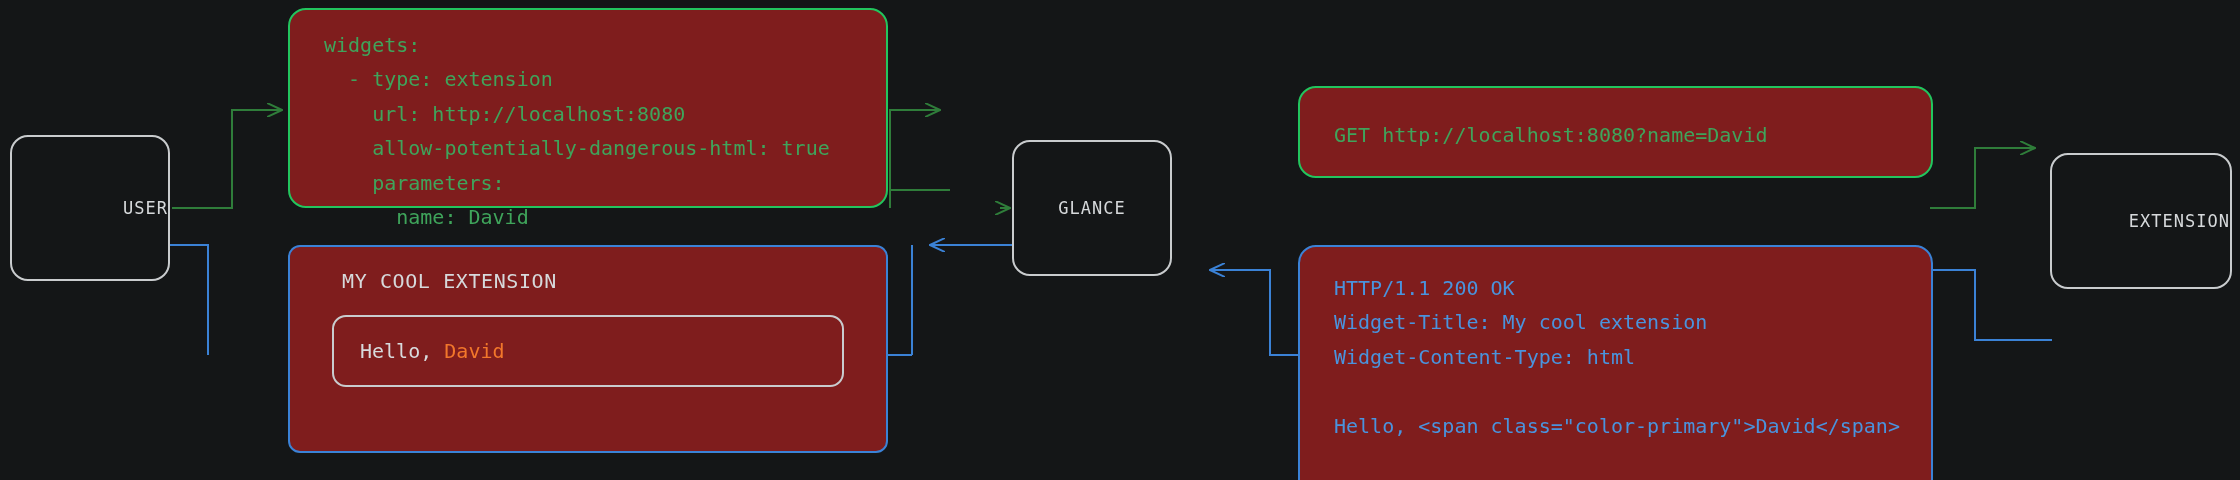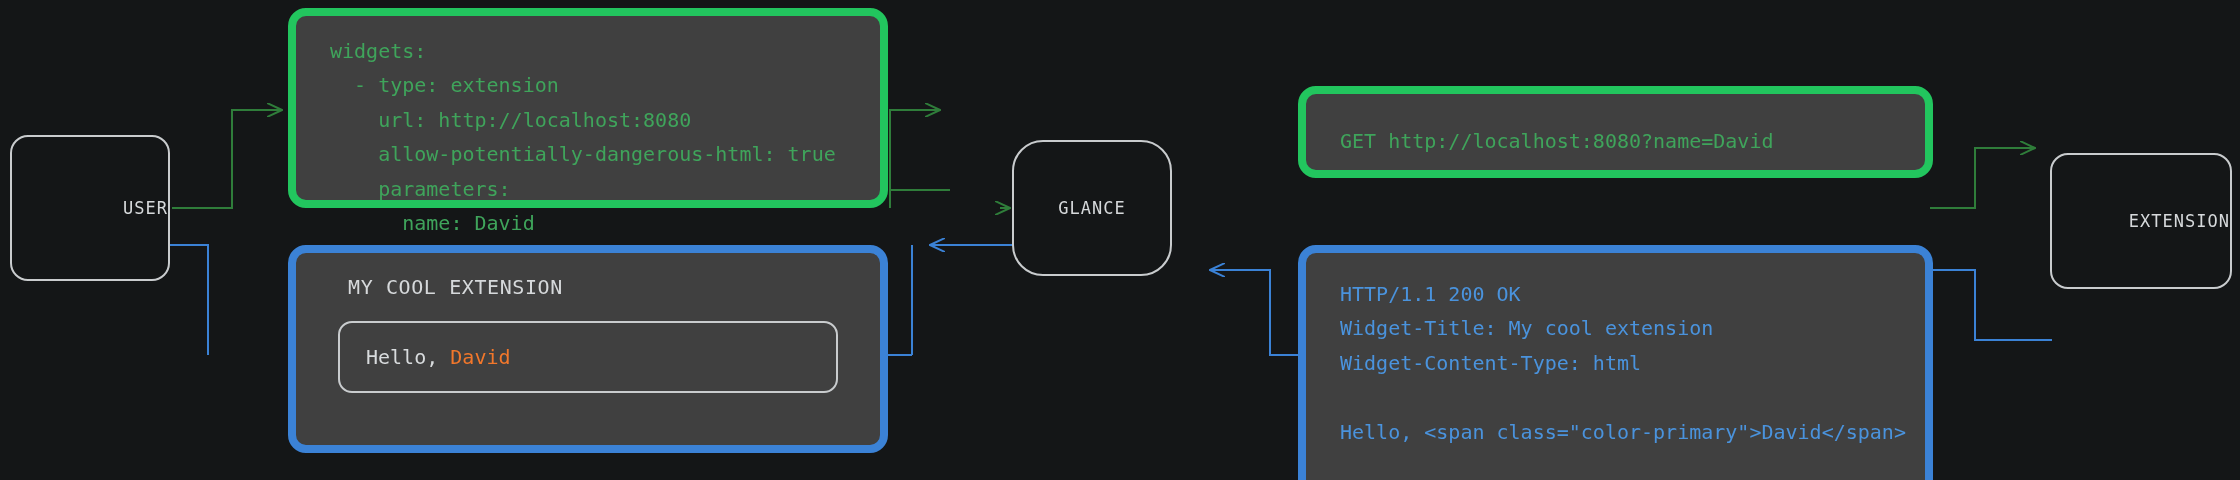--- a/index.html
+++ b/index.html
@@ -16,26 +16,26 @@
     border:2px solid #c9ccce;border-radius:18px;
     background:#141617;
     display:flex;align-items:center;justify-content:center;
     color:#d6d9db;letter-spacing:.06em;
     font-family:"DejaVu Sans Mono","Liberation Mono",monospace;
     font-size:17px;
   }
 
   .card{
     position:absolute;box-sizing:border-box;
-    border:8px solid #22c55e;border-radius:18px;
-    background:#404040;
+    border:2px solid #22c55e;border-radius:18px;
+    background:#7f1d1d;
     padding:18px 0 18px 34px;
   }
   .card.blue{border-color:#3b82d6;}
-  .card.plain{border-color:#3b82d6;}
+  .card.plain{border-color:#3b82d6;border-radius:12px;}
 
   .code{
     white-space:pre;
     font-family:"DejaVu Sans Mono","Liberation Mono",monospace;
     font-size:20px;line-height:1.72;
     color:#3fa45b;
   }
   .code.blue{color:#4a93dd;}
 
   .widget-title{
@@ -87,21 +87,21 @@
       <path d="M912,355 L630,355" marker-end="url(#ahB)"></path>
       <path d="M208,355 L208,245 L128,245" marker-end="url(#ahB)"></path>
       <path d="M2052,340 L1975,340 L1975,270 L1915,270" marker-end="url(#ahB)"></path>
     </g>
   </svg>
 
   <div class="node" style="left:10px;top:135px;width:160px;height:146px;justify-content:flex-end;">
     <span>USER</span>
   </div>
 
-  <div class="node" style="left:1012px;top:140px;width:160px;height:136px;border-radius:31px;">
+  <div class="node" style="left:1012px;top:140px;width:160px;height:136px;">
     <span>GLANCE</span>
   </div>
 
   <div class="node" style="left:2050px;top:153px;width:182px;height:136px;justify-content:flex-end;">
     <span>EXTENSION</span>
   </div>
 
   <div class="card" style="left:288px;top:8px;width:600px;height:200px;">
     <div class="code"><span>widgets:</span>
 <span>  - type: extension</span>

